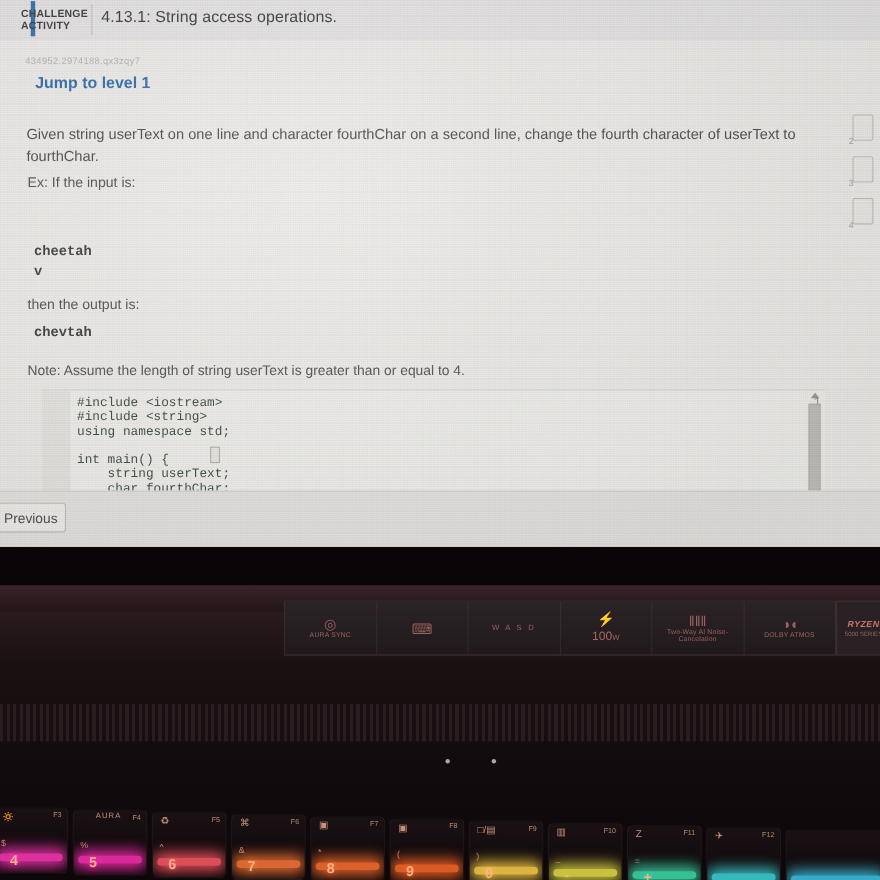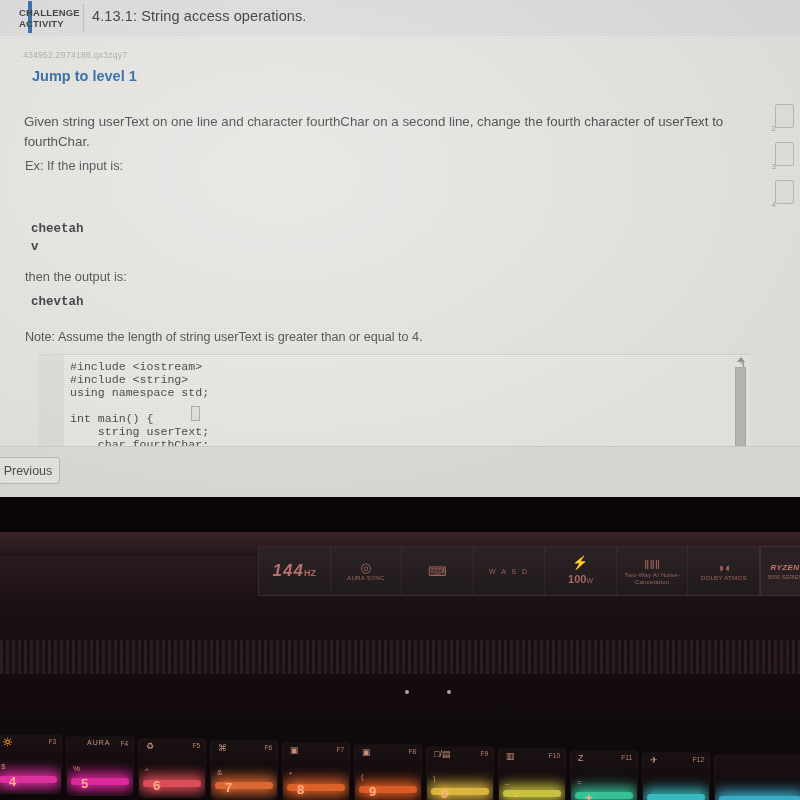--- a/index.html
+++ b/index.html
@@ -251,35 +251,32 @@
     <div id="prev-btn">Previous</div>
   </div>
 
 </div>
 
 <div id="bezel"></div>
 <div id="deck"></div>
 
 <div id="sticker">
   <div class="st-cell">
-    <div><span class="st-big">144</span><span style="font-size:9px;font-weight:bold;color:#a8665f;">HZ</span></div>
-  </div>
-  <div class="st-cell">
     <div class="st-glyph">◎</div>
     <div class="st-sub">AURA SYNC</div>
   </div>
   <div class="st-cell">
     <div class="st-glyph">⌨</div>
   </div>
   <div class="st-cell">
     <div class="st-sub" style="font-size:7px;letter-spacing:2px;">W A S D</div>
   </div>
   <div class="st-cell">
     <div class="st-glyph">⚡</div>
-    <div><span style="font-size:11px;font-weight:bold;color:#a8665f;">100</span><span style="font-size:7px;color:#9c635e;">W</span></div>
+    <div><span style="font-size:11px;font-weight:normal;color:#a8665f;">100</span><span style="font-size:7px;color:#9c635e;">W</span></div>
   </div>
   <div class="st-cell">
     <div class="st-glyph">‖‖‖</div>
     <div class="st-sub">Two-Way AI Noise-Cancelation</div>
   </div>
   <div class="st-cell">
     <div class="st-glyph" style="letter-spacing:-2px;">◗◖</div>
     <div class="st-sub">DOLBY ATMOS</div>
   </div>
 </div>

